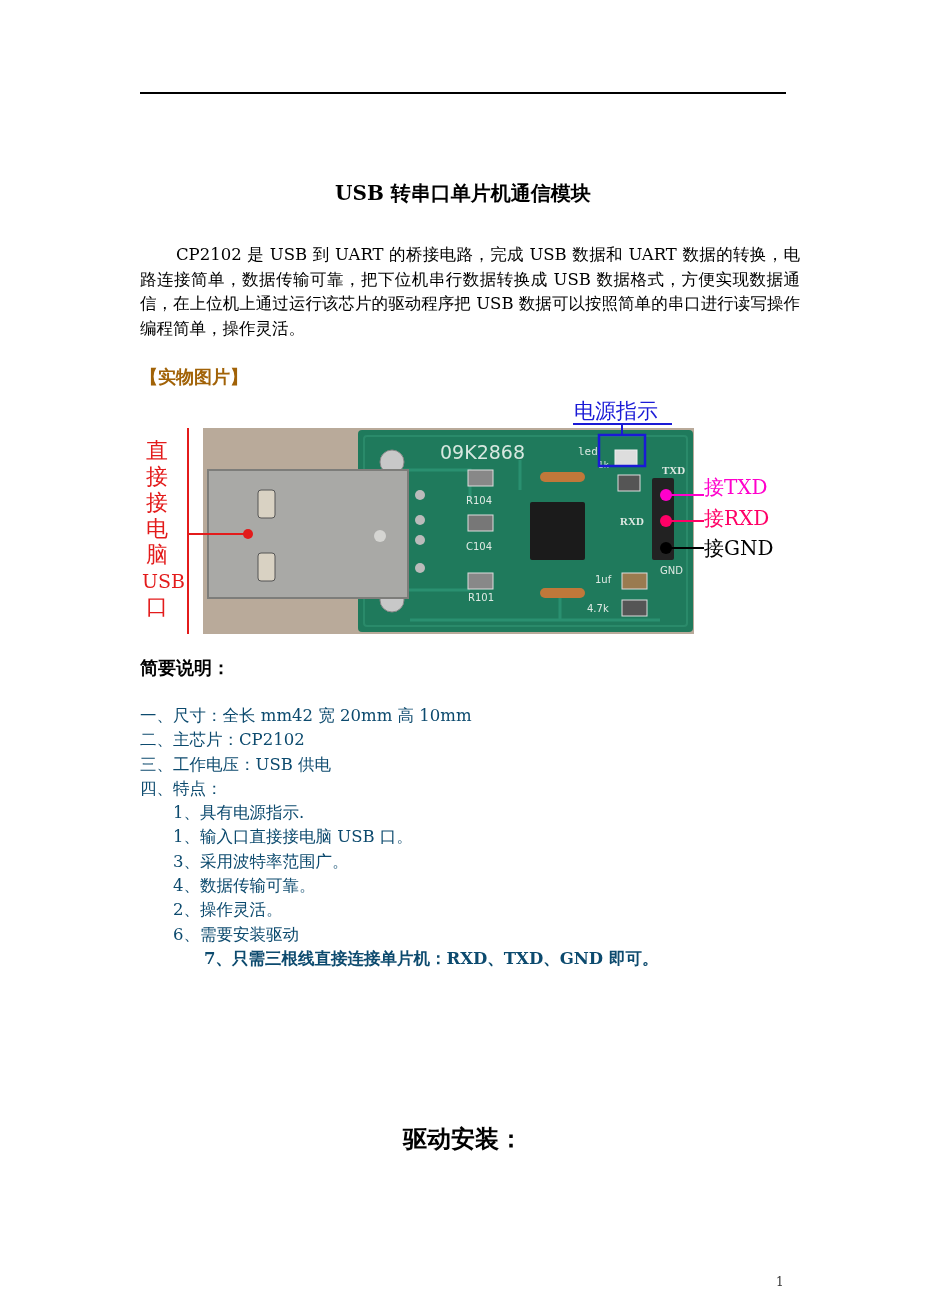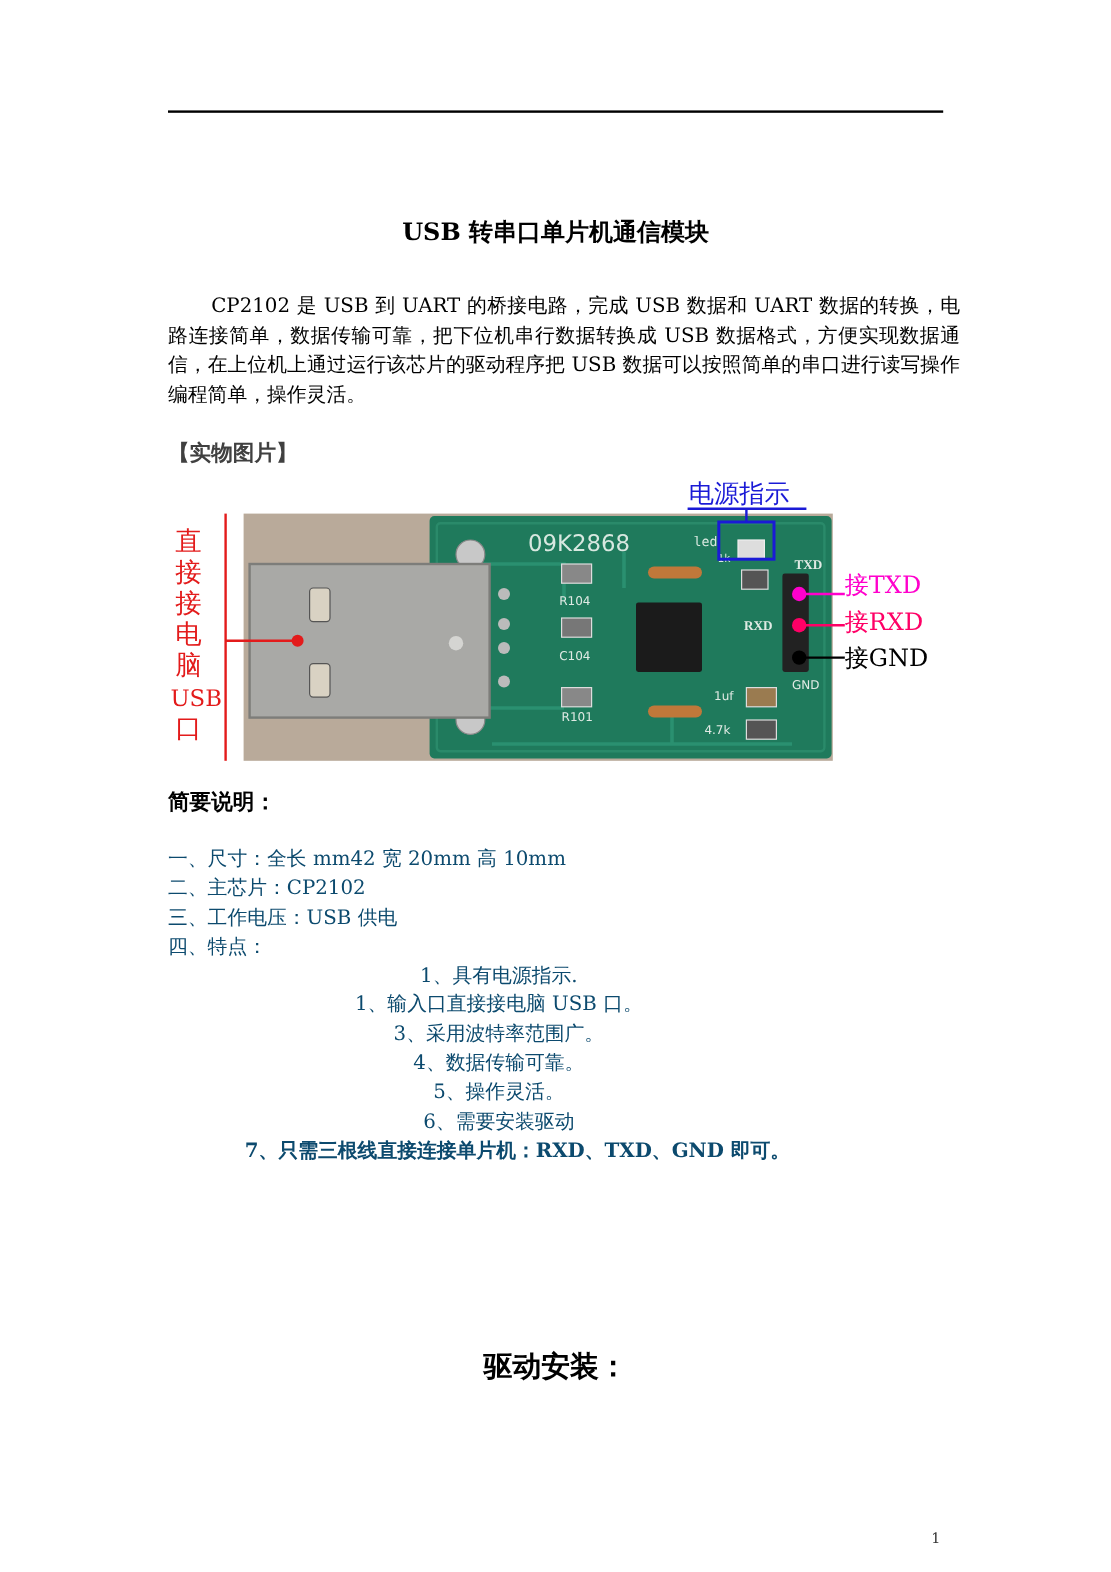--- a/index.html
+++ b/index.html
@@ -4,26 +4,26 @@
 <style>
   html, body { margin:0; padding:0; background:#ffffff; }
   body { width:926px; height:1310px; position:relative; overflow:hidden;
          font-family:"DejaVu Serif","Liberation Serif",serif; color:#000; }
   .hr-top { position:absolute; left:140px; top:92px; width:646px; height:2px; background:#000; }
   .title { position:absolute; left:0; width:926px; top:180px; text-align:center;
            font-size:20px; font-weight:bold; }
   .intro { position:absolute; left:140px; top:243px; width:660px; font-size:16.5px;
            line-height:24.5px; text-align:justify; }
   .intro span.ind { display:inline-block; width:36px; }
-  .section-red { position:absolute; left:140px; top:365px; font-size:18px; font-weight:bold; color:#404040; }
+  .section-red { position:absolute; left:140px; top:365px; font-size:18px; font-weight:bold; color:#a16207; }
   .photo { position:absolute; left:140px; top:390px; width:660px; height:255px; }
   .brief-h { position:absolute; left:140px; top:656px; font-size:18px; font-weight:bold; }
   .specs { position:absolute; left:140px; top:704px; font-size:16.5px; line-height:24.3px; color:#0c4a6e; }
   .specs div { white-space:nowrap; }
-  .specs .l1 { padding-left:33px;text-align:center; }
+  .specs .l1 { padding-left:33px; }
   .specs .l2 { padding-left:64px;font-weight:bold; }
   .driver-h { position:absolute; left:0; width:926px; top:1123px; text-align:center; font-size:24px; font-weight:bold;
               font-family:"DejaVu Sans","Liberation Sans",sans-serif; }
   .page-num { position:absolute; left:776px; top:1275px; font-size:12px; color:#333; }
 </style>
 </head>
 <body>
 
 <div class="hr-top"></div>
 
@@ -117,20 +117,20 @@
 
 <div class="specs">
   <div>一、尺寸：全长 mm42 宽 20mm 高 10mm</div>
   <div>二、主芯片：CP2102</div>
   <div>三、工作电压：USB 供电</div>
   <div>四、特点：</div>
   <div class="l1">1、具有电源指示.</div>
   <div class="l1">1、输入口直接接电脑 USB 口。</div>
   <div class="l1">3、采用波特率范围广。</div>
   <div class="l1">4、数据传输可靠。</div>
-  <div class="l1">5、操作灵活。</div>
+  <div class="l1">2、操作灵活。</div>
   <div class="l1">6、需要安装驱动</div>
   <div class="l2">7、只需三根线直接连接单片机：RXD、TXD、GND 即可。</div>
 </div>
 
 <div class="driver-h">驱动安装：</div>
 
 <div class="page-num">1</div>
 
 </body></html>

